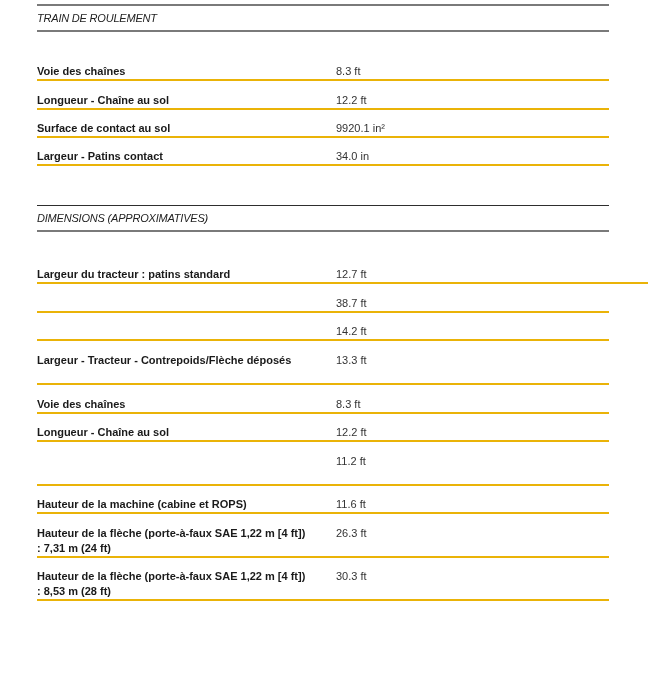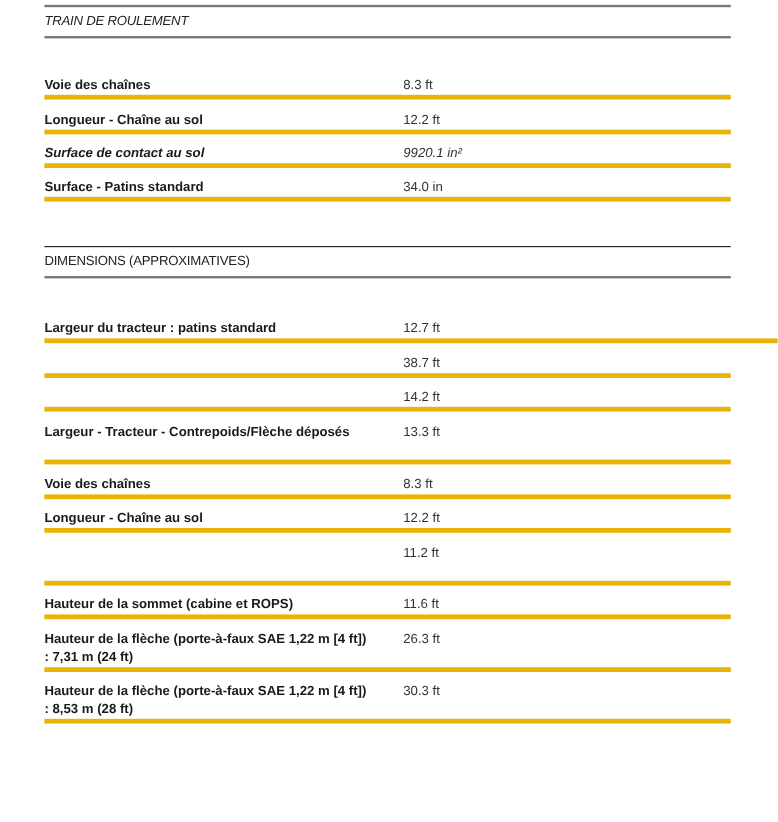--- a/index.html
+++ b/index.html
@@ -27,31 +27,32 @@
       height: 24px;
       border-top: 2px solid #7a7a7a;
       border-bottom: 2px solid #7a7a7a;
       font-size: 11px;
       line-height: 22px;
       color: #222;
       letter-spacing: -0.2px;
     }
     .section-header.dark-top {
       border-top: 1px solid #2e2e2e;
+      font-style: italic;
     }
     .section-header span {
       position: absolute;
       left: 0;
       top: 1px;
     }
     .row {
       position: absolute;
       left: 0;
       width: 572px;
-      border-bottom: 4px solid #eab308;
+      border-bottom: 2px solid #eab308;
       font-size: 11px;
       line-height: 15px;
     }
     .row .label {
       position: absolute;
       left: 0;
       top: 0;
       width: 270px;
       font-weight: bold;
       color: #1a1a1a;
@@ -73,26 +74,26 @@
   </div>
 
   <div class="row" style="top:64px; height:15px;">
     <span class="label">Voie des chaînes</span>
     <span class="value">8.3 ft</span>
   </div>
   <div class="row" style="top:93px; height:15px;">
     <span class="label">Longueur - Chaîne au sol</span>
     <span class="value">12.2 ft</span>
   </div>
-  <div class="row" style="top:121px; height:15px;font-style:italic;">
+  <div class="row" style="top:121px; height:15px;">
     <span class="label">Surface de contact au sol</span>
     <span class="value">9920.1 in²</span>
   </div>
   <div class="row" style="top:149px; height:15px;">
-    <span class="label">Surface - Patins standard</span>
+    <span class="label">Largeur - Patins contact</span>
     <span class="value">34.0 in</span>
   </div>
 
   <div class="section-header dark-top" style="top:205px;">
     <span>DIMENSIONS (APPROXIMATIVES)</span>
   </div>
 
   <div class="row" style="top:267px; height:15px;padding-left:40px;">
     <span class="label">Largeur du tracteur : patins standard</span>
     <span class="value">12.7 ft</span>
@@ -112,21 +113,21 @@
     <span class="value">8.3 ft</span>
   </div>
   <div class="row" style="top:425px; height:15px;">
     <span class="label">Longueur - Chaîne au sol</span>
     <span class="value">12.2 ft</span>
   </div>
   <div class="row" style="top:454px; height:30px;">
     <span class="value">11.2 ft</span>
   </div>
   <div class="row" style="top:497px; height:15px;">
-    <span class="label">Hauteur de la sommet (cabine et ROPS)</span>
+    <span class="label">Hauteur de la machine (cabine et ROPS)</span>
     <span class="value">11.6 ft</span>
   </div>
   <div class="row" style="top:526px; height:30px;">
     <span class="label">Hauteur de la flèche (porte-à-faux SAE 1,22 m [4 ft]) : 7,31 m (24 ft)</span>
     <span class="value">26.3 ft</span>
   </div>
   <div class="row" style="top:569px; height:30px;">
     <span class="label">Hauteur de la flèche (porte-à-faux SAE 1,22 m [4 ft]) : 8,53 m (28 ft)</span>
     <span class="value">30.3 ft</span>
   </div>

